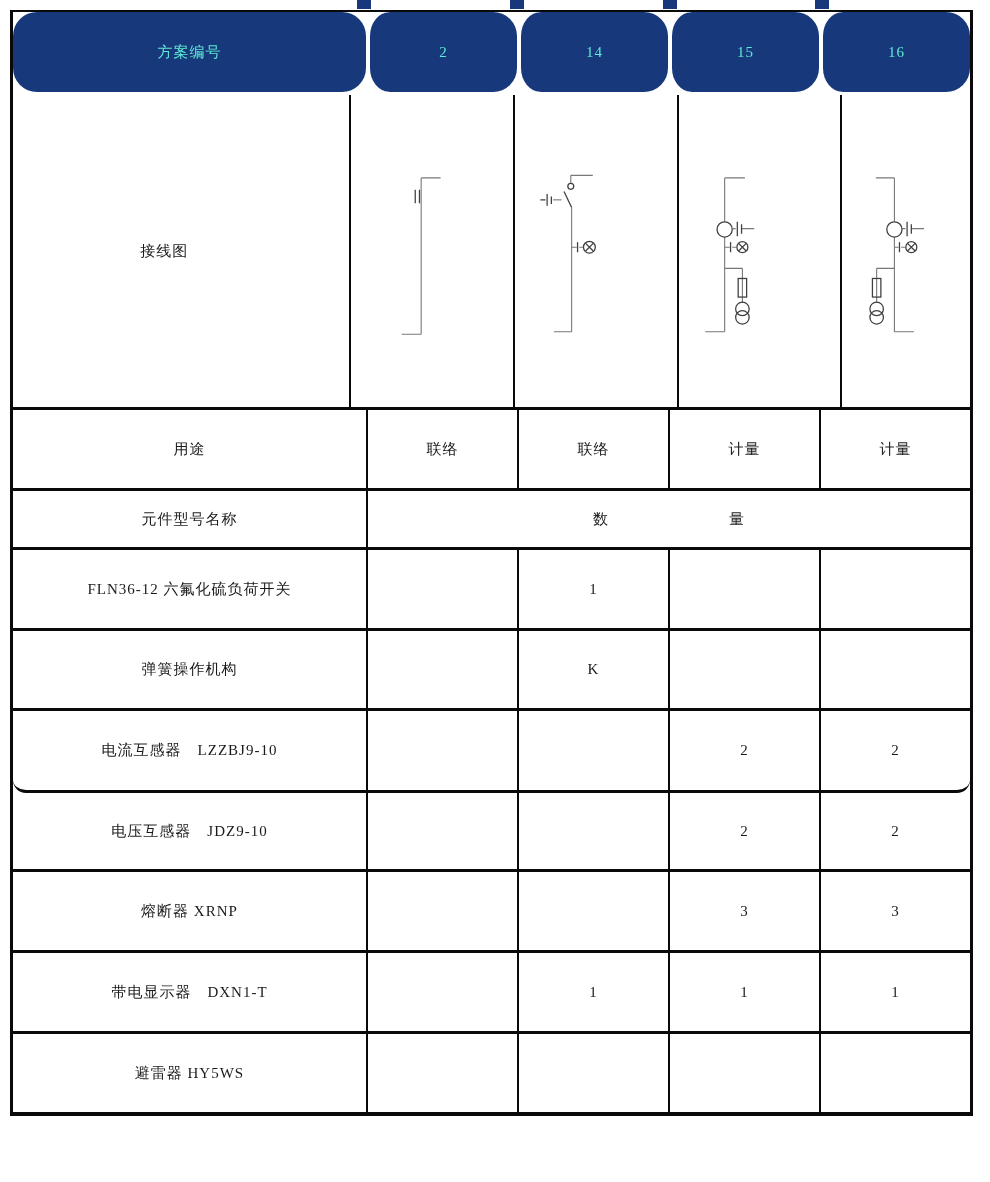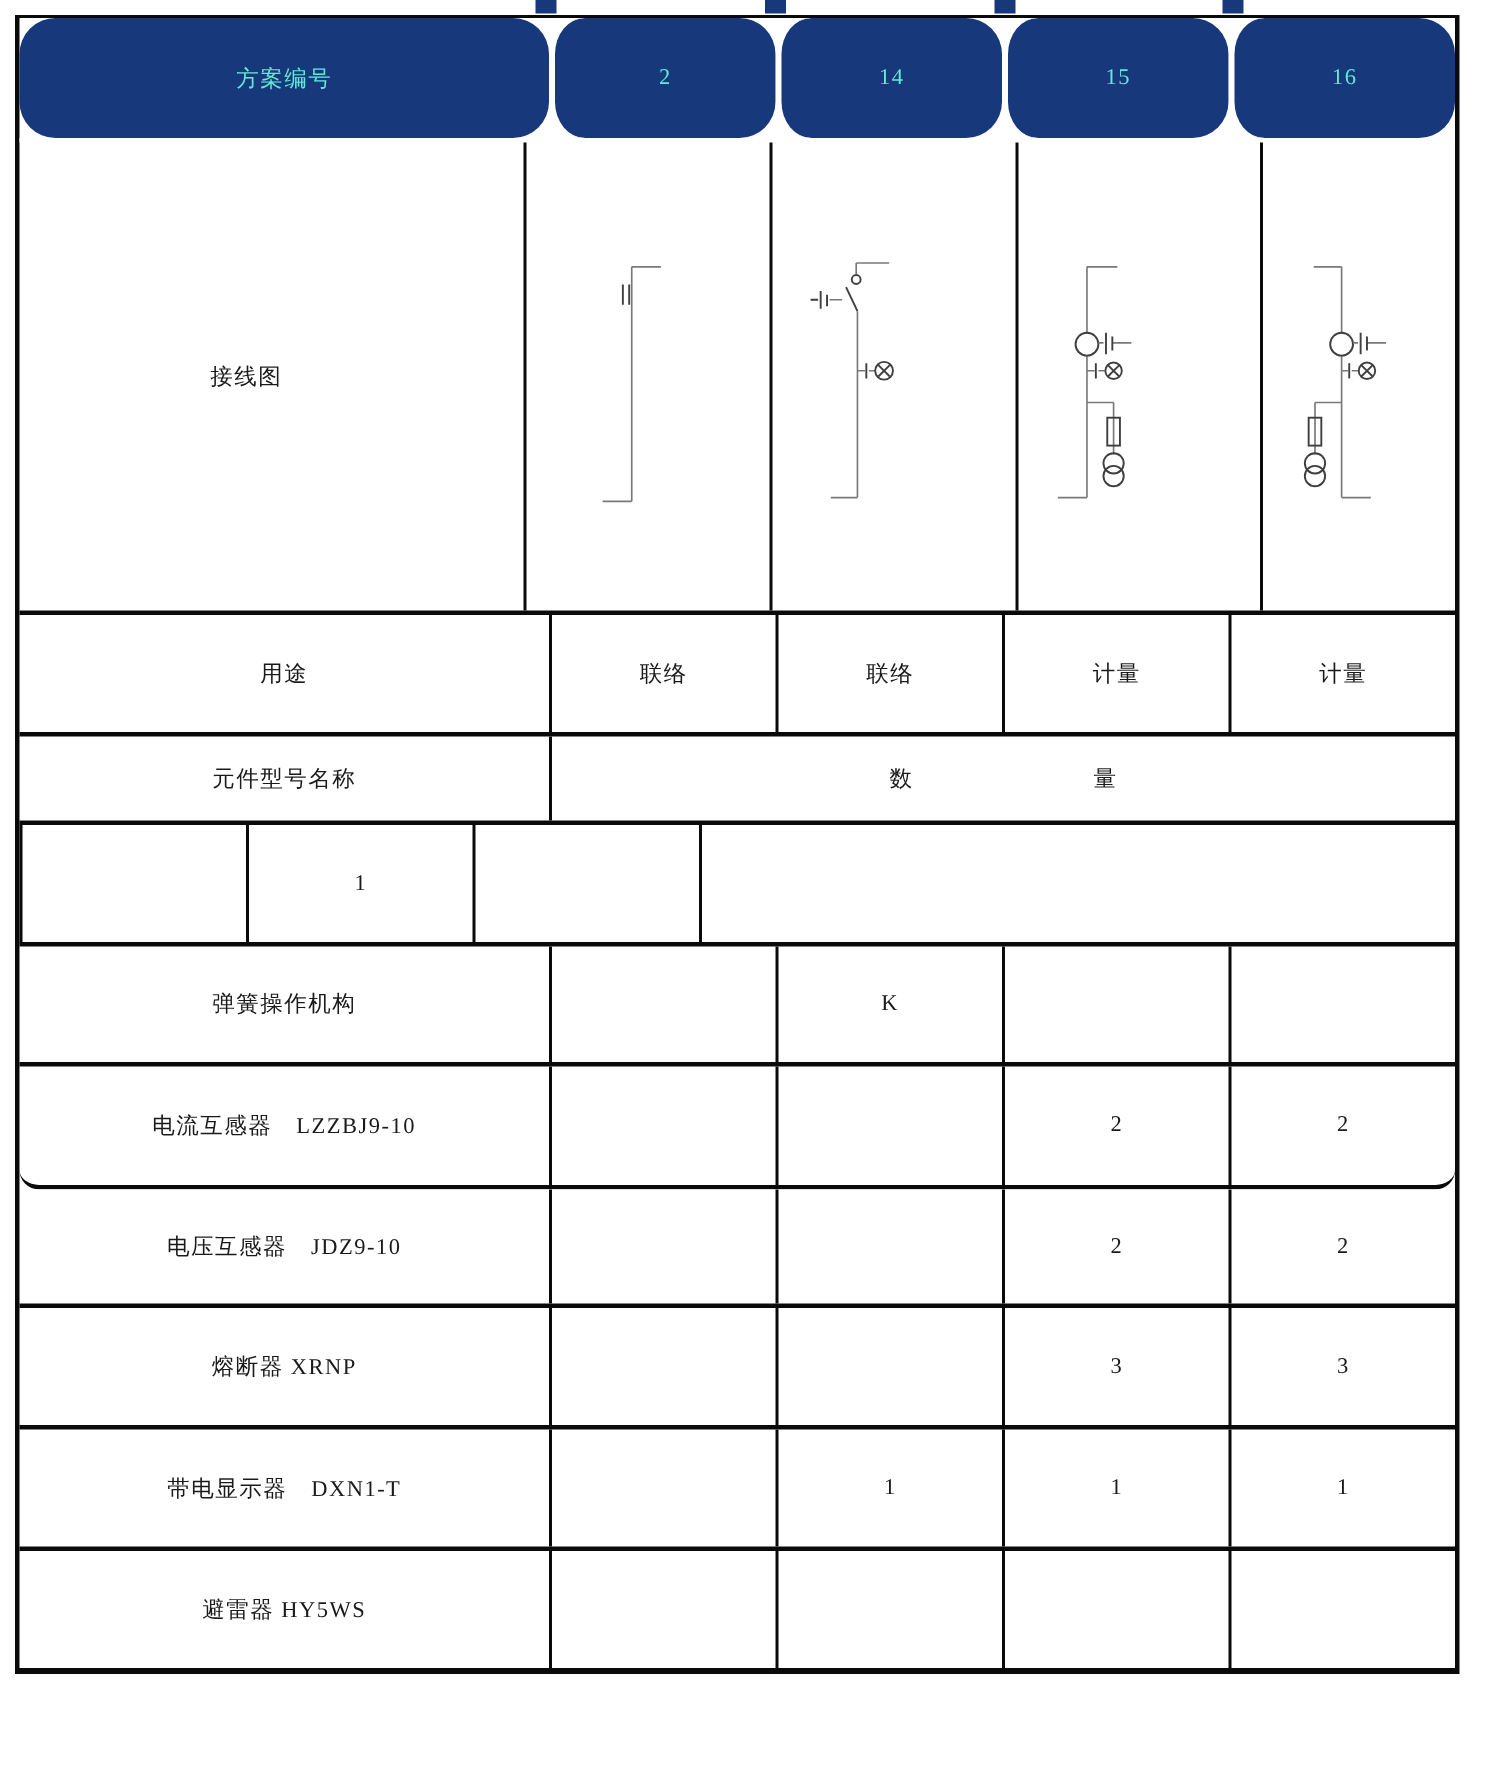--- a/index.html
+++ b/index.html
@@ -126,20 +126,21 @@
       <div class="cell c1">元件型号名称</div>
       <div class="cell merged">
         <span class="qty-pair">
           <span>数</span>
           <span>量</span>
         </span>
       </div>
     </div>
 
     <div class="row brow" style="height:81px;">
+      <div class="cell c1">FLN36-12 六氟化硫负荷开关</div>
       <div class="cell c"></div>
       <div class="cell c">1</div>
       <div class="cell c"></div>
       <div class="cell c"></div>
     </div>
 
     <div class="row brow" style="height:80px;">
       <div class="cell c1">弹簧操作机构</div>
       <div class="cell c"></div>
       <div class="cell c">K</div>

